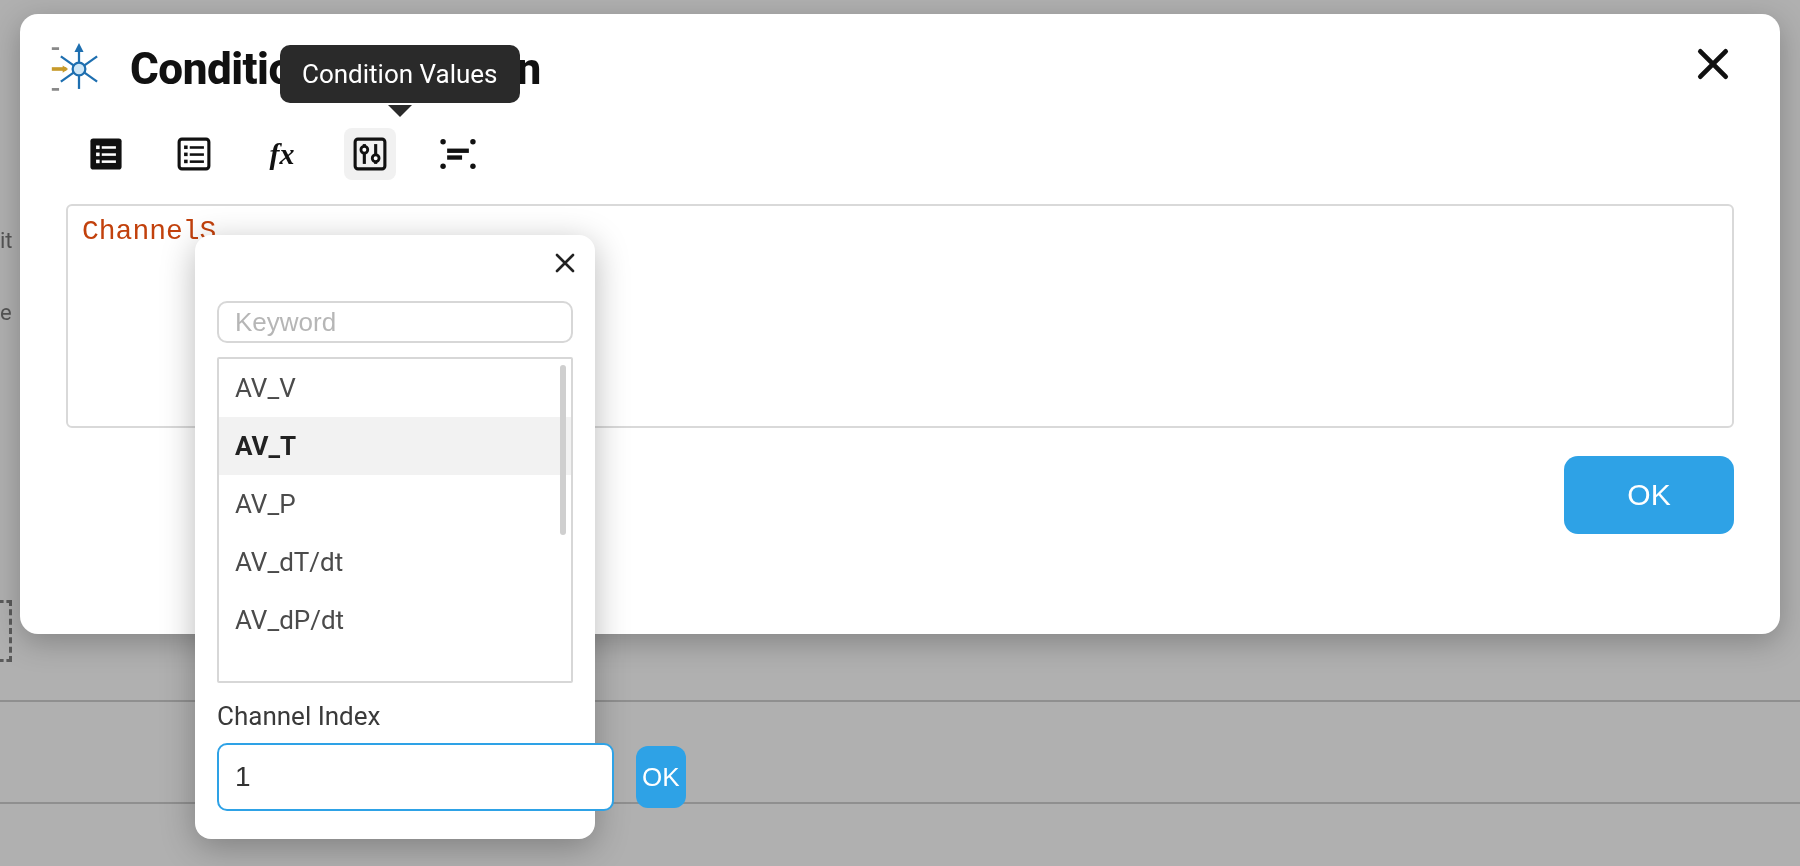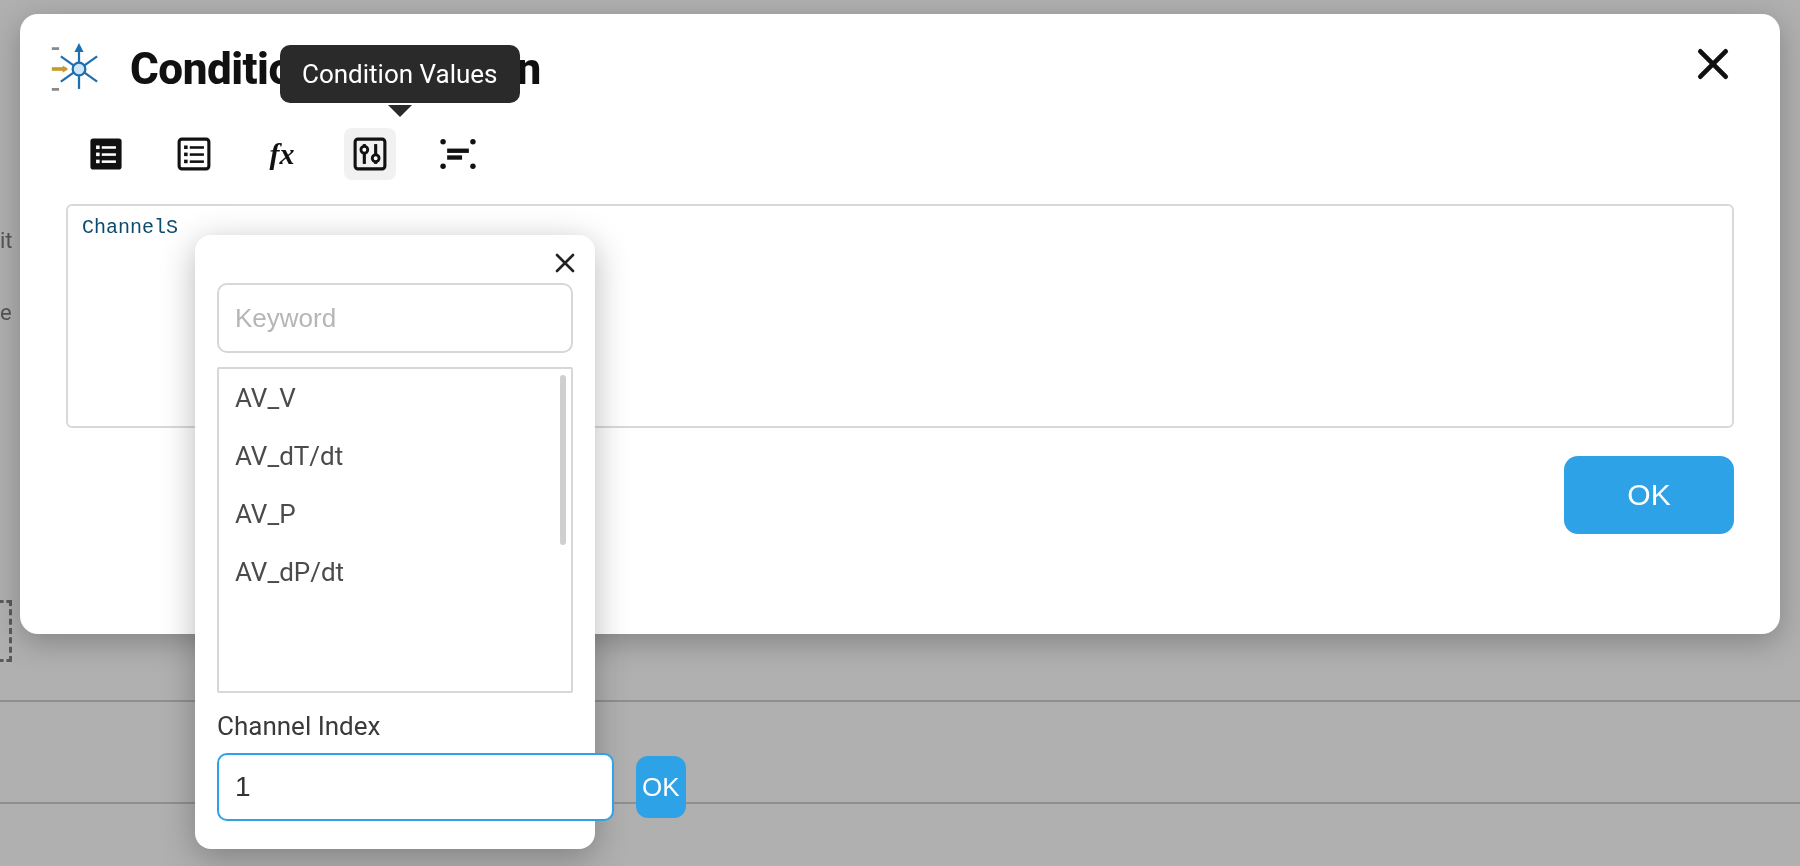--- a/index.html
+++ b/index.html
@@ -79,22 +79,22 @@
   .expr-box {
     margin: 0 46px;
     border: 2px solid #d9d9d9;
     border-radius: 6px;
     background: #fff;
     height: 224px;
     padding: 10px 14px;
   }
   .expr-text {
     font-family: "Courier New", Courier, monospace;
-    font-size: 20px;
-    color: #0c4a6e;
+    font-size: 28px;
+    color: #c2410c;
   }
 
   .dialog-footer {
     display: flex;
     justify-content: flex-end;
     gap: 30px;
     padding: 28px 46px 0 0;
   }
   .btn {
     min-width: 170px;
@@ -155,27 +155,27 @@
   }
   .popup-close {
     position: absolute;
     top: 14px; right: 18px;
     font-size: 28px;
     cursor: pointer;
     color: #222;
   }
   .popup-search {
     width: 100%;
-    height: 70px;
+    height: 42px;
     border: 2px solid #d7d7d7;
     border-radius: 10px;
     font-size: 26px;
     padding: 0 16px;
     color: #555;
-    margin-top: 26px;
+    margin-top: 44px;
     outline: none;
   }
   .popup-search::placeholder { color: #b6b6b6; }
   .popup-list {
     margin-top: 14px;
     border: 2px solid #d7d7d7;
     border-radius: 2px;
     height: 326px;
     overflow: hidden;
     position: relative;
@@ -358,22 +358,23 @@
 <div class="popup">
   <span class="popup-close">
     <svg width="24" height="24" viewBox="0 0 24 24">
         <path d="M4 4 L20 20 M20 4 L4 20" stroke="#222" stroke-width="2.6" fill="none" stroke-linecap="round"></path>
       </svg>
   </span>
   <input class="popup-search" placeholder="Keyword" style="">
   <div class="popup-list">
     <div class="popup-list-inner">
       <div class="popup-item">AV_V</div>
+      <div class="popup-item selected">AV_T</div>
+      <div class="popup-item">AV_P</div>
       <div class="popup-item">AV_dT/dt</div>
-      <div class="popup-item">AV_P</div>
       <div class="popup-item">AV_dP/dt</div>
     </div>
     <div class="scroll-thumb"></div>
   </div>
   <div class="popup-label">Channel Index</div>
   <div class="popup-row">
     <input class="popup-input" value="1" style="">
     <button class="popup-ok">OK</button>
   </div>
 </div>

